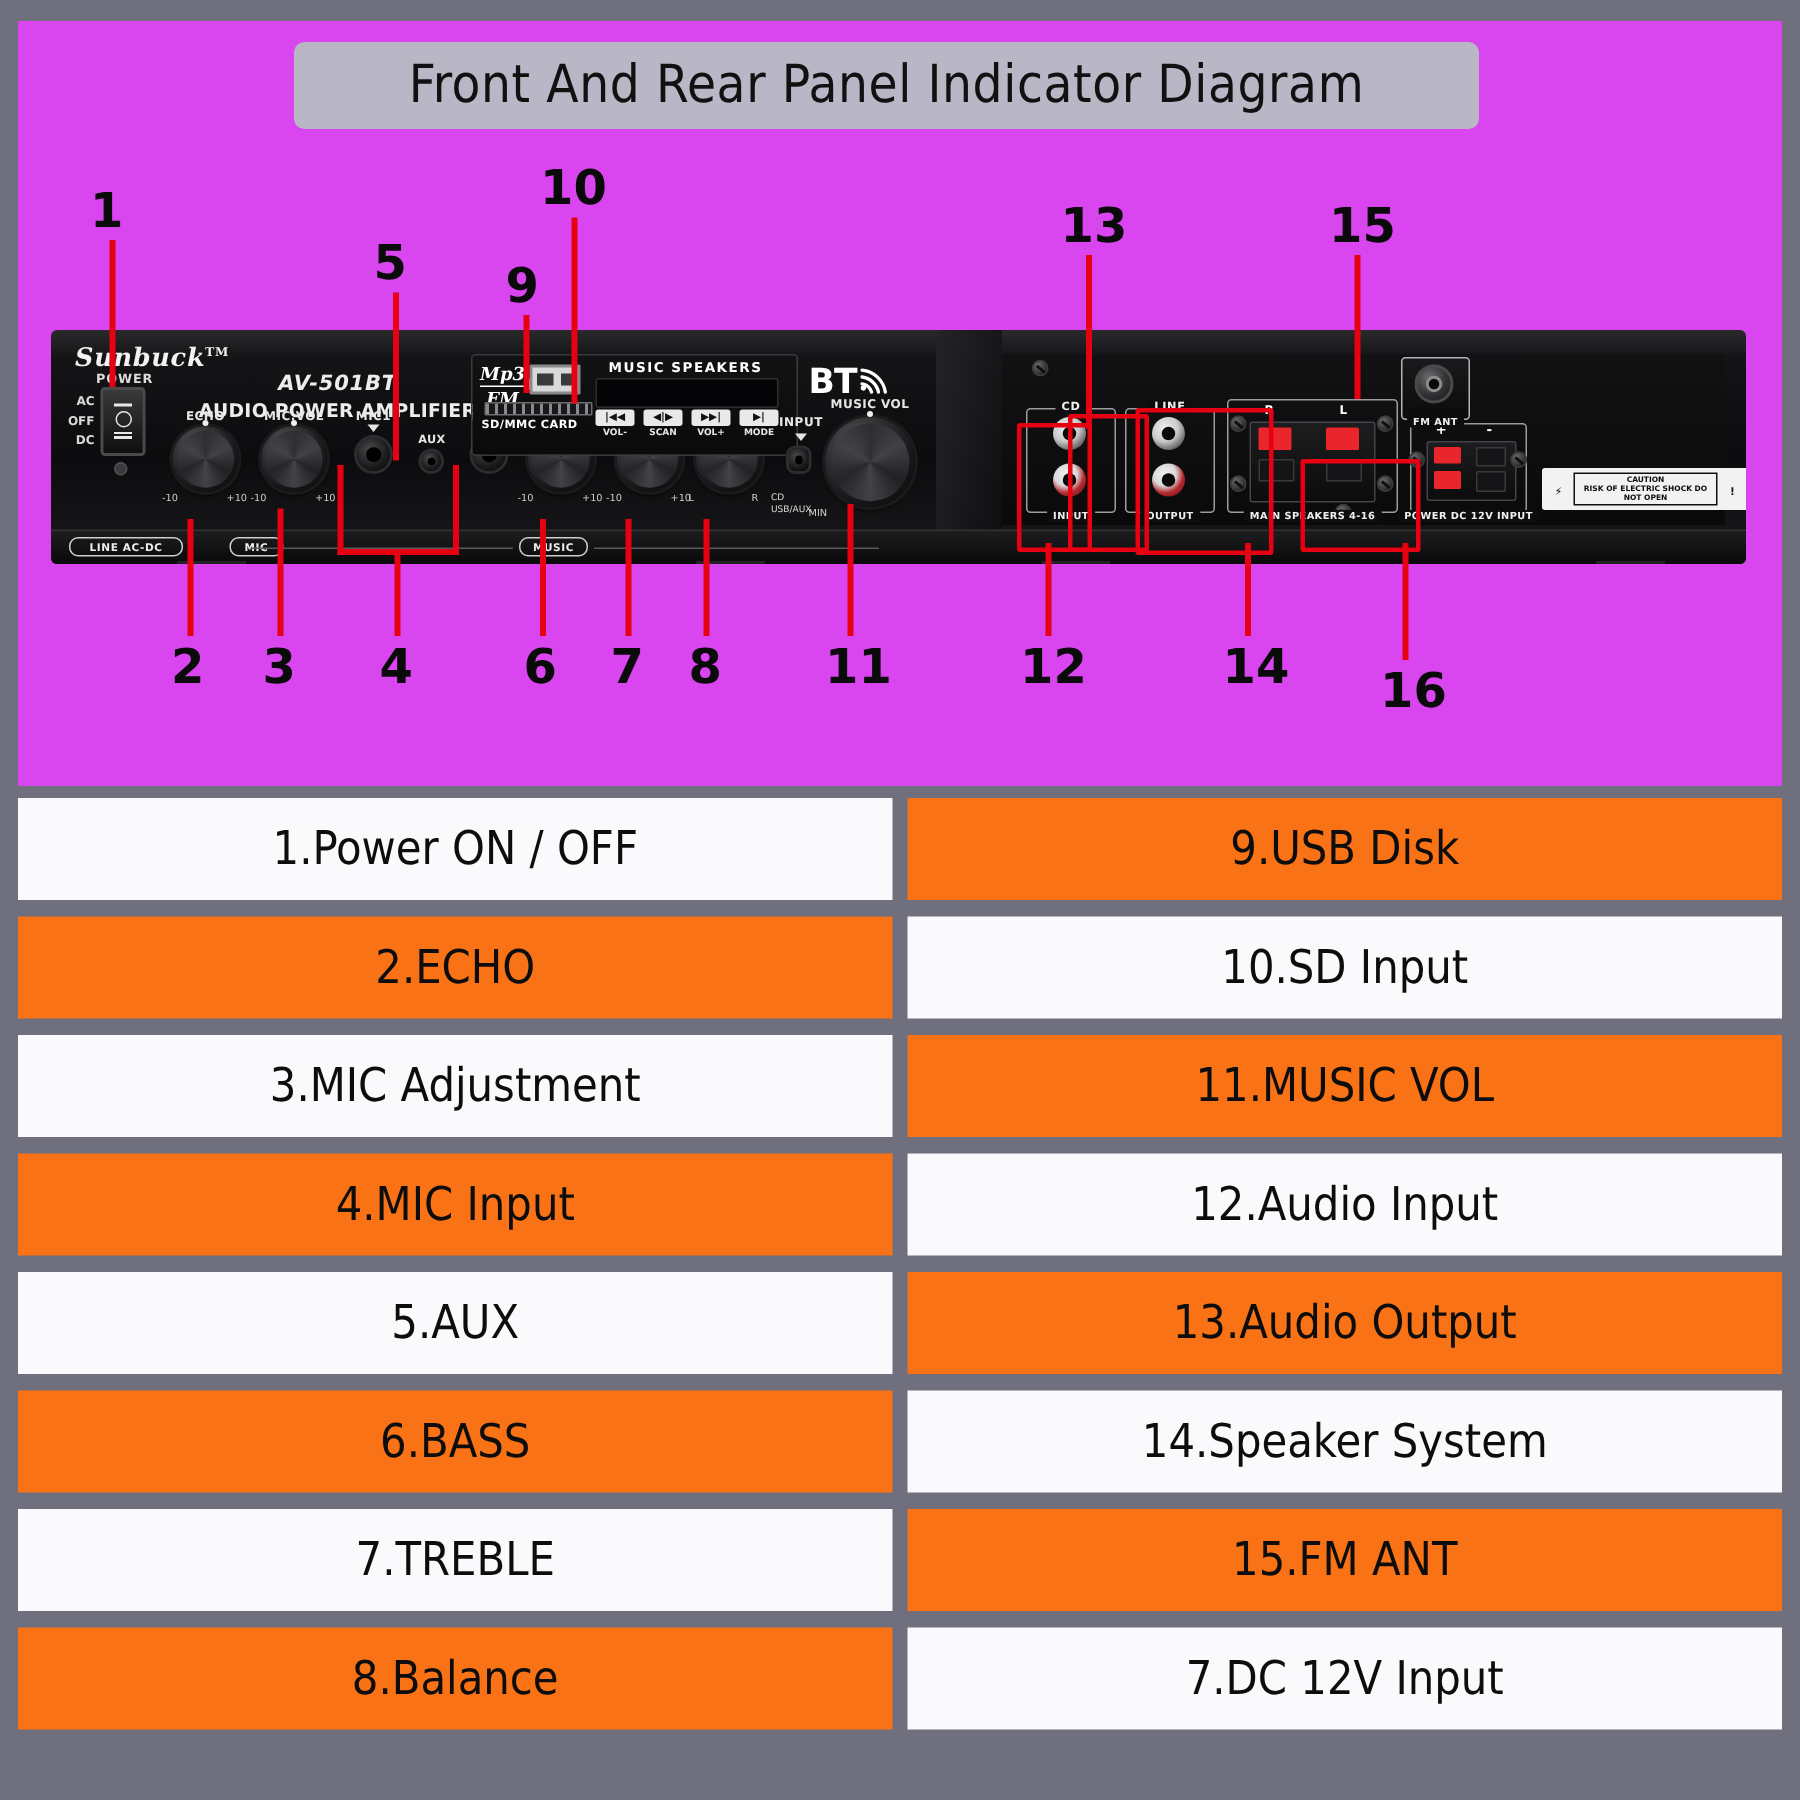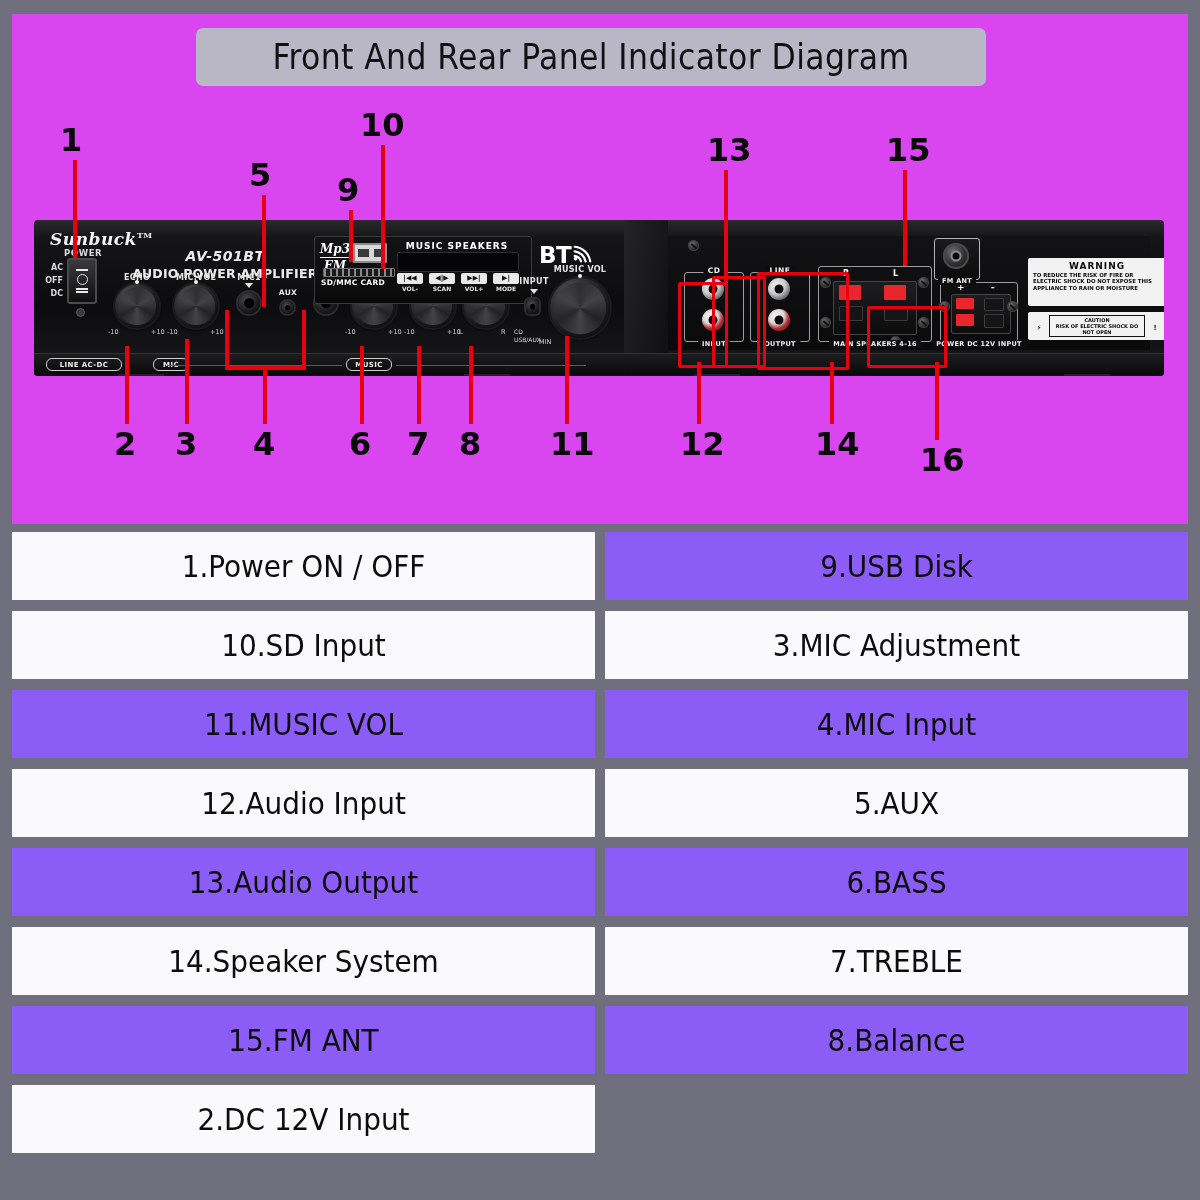--- a/index.html
+++ b/index.html
@@ -239,21 +239,21 @@
     column-gap:10px;row-gap:11px;
   }
   .cell{
     height:68px;display:flex;align-items:center;justify-content:center;
   }
   .cell span{
     font-family:"DejaVu Sans Condensed","DejaVu Sans","Liberation Sans",sans-serif;
     font-size:31px;color:#0d0d0d;white-space:nowrap;
   }
   .cell.light{background:#fafafc;}
-  .cell.dark{background:#8b5cf6;}
+  .cell.dark{background:#f97316;}
 </style>
 </head>
 <body>
 
 <div class="page">
 
   <div class="diagram">
 
     <div class="title-band">
       <span>Front And Rear Panel Indicator Diagram</span>
@@ -453,24 +453,20 @@
           <div class="screw" style="left:-2px;top:18px;"></div>
           <div class="screw" style="left:66px;top:18px;"></div>
           <div class="rbfoot">POWER DC 12V INPUT</div>
         </div>
 
         <div class="fmant" style="left:266px;top:2px;width:44px;height:40px;">
           <div class="coax" style="left:8px;top:4px;"></div>
           <div class="rbfoot" style="bottom:-6px;">FM ANT</div>
         </div>
 
-        <div class="warnbox" style="left:360px;top:22px;width:138px;height:48px;">
-          <div class="wt">WARNING</div>
-          <div class="wb">TO REDUCE THE RISK OF FIRE OR ELECTRIC SHOCK DO NOT EXPOSE THIS APPLIANCE TO RAIN OR MOISTURE</div>
-        </div>
 
         <div class="cautionbox" style="left:360px;top:76px;width:138px;height:28px;">
           <div class="warntri">
               <span>⚡</span>
             </div>
           <div class="ct">
             <div>CAUTION</div>
             <div>RISK OF ELECTRIC SHOCK DO NOT OPEN</div>
           </div>
           <div class="warntri">
@@ -543,20 +539,23 @@
   </div>
 
   <div class="legend">
     <div class="cell light">
         <span>1.Power ON / OFF</span>
       </div>
     <div class="cell dark">
         <span>9.USB Disk</span>
       </div>
 
+    <div class="cell dark">
+        <span>2.ECHO</span>
+      </div>
     <div class="cell light">
         <span>10.SD Input</span>
       </div>
 
     <div class="cell light">
         <span>3.MIC Adjustment</span>
       </div>
     <div class="cell dark">
         <span>11.MUSIC VOL</span>
       </div>
@@ -586,17 +585,17 @@
         <span>7.TREBLE</span>
       </div>
     <div class="cell dark">
         <span>15.FM ANT</span>
       </div>
 
     <div class="cell dark">
         <span>8.Balance</span>
       </div>
     <div class="cell light">
-        <span>2.DC 12V Input</span>
+        <span>7.DC 12V Input</span>
       </div>
   </div>
 
 </div>
 
 </body></html>

